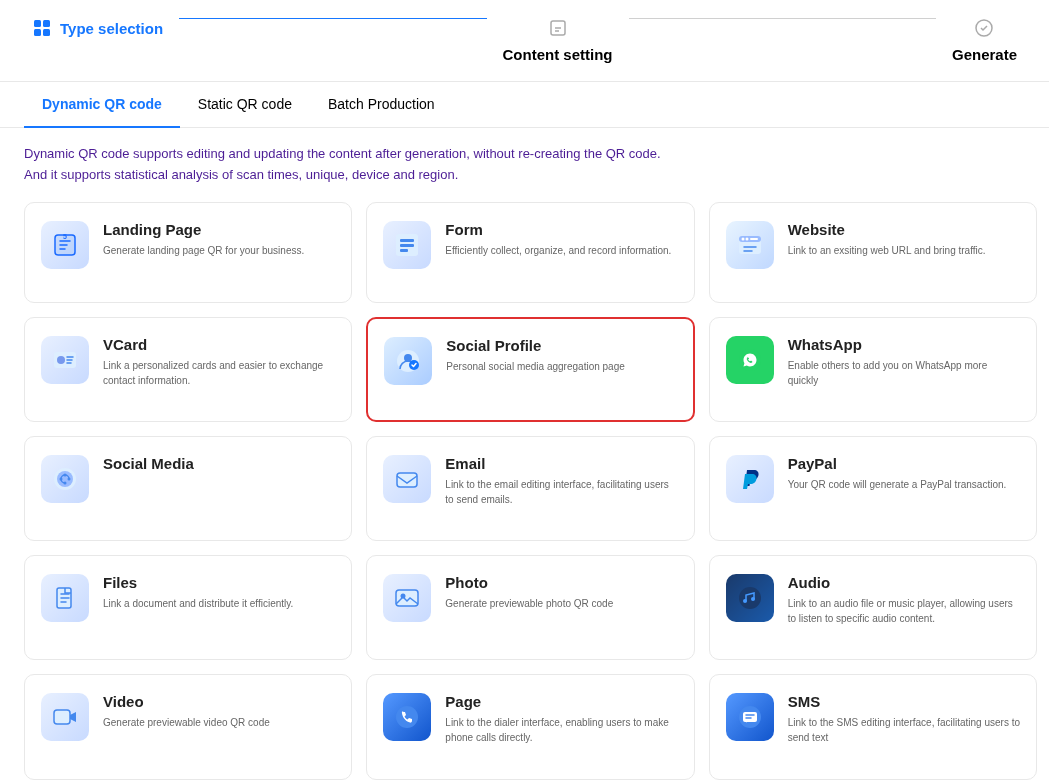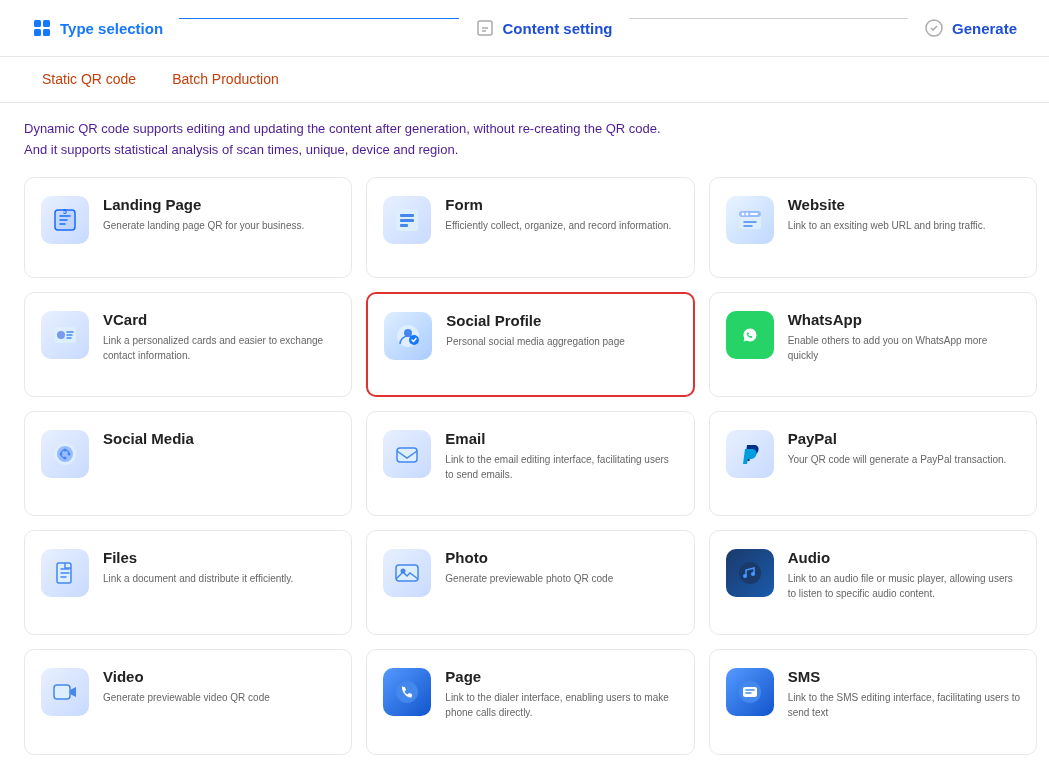--- a/index.html
+++ b/index.html
@@ -8,33 +8,33 @@
     
     .steps-header {
       display: flex; align-items: flex-start; justify-content: space-between;
       padding: 18px 32px; border-bottom: 1px solid #e8e8e8;
     }
     .step {
       display: flex; align-items: center; gap: 8px;
       font-size: 15px; font-weight: 600;
     }
     .step.active { color: #1677ff; }
-    .step.inactive { color: #1d4ed8; }
+    .step.inactive { color: #000000; flex-direction: column; }
     .step-icon { width: 20px; height: 20px; }
     .step-line {
       flex: 1; height: 1px; background: #d0d0d0; margin: 0 16px;
     }
     .step-line.active { background: #1677ff; }
 
     
     .tabs {
       display: flex; gap: 0; padding: 0 24px; border-bottom: 1px solid #e8e8e8;
     }
     .tab {
-      padding: 14px 18px; font-size: 14px; cursor: pointer; color: #c2410c;
+      padding: 14px 18px; font-size: 14px; cursor: pointer; color: #000000;
       border-bottom: 2px solid transparent; margin-bottom: -1px;
     }
     .tab.active { color: #1677ff; border-bottom: 2px solid #1677ff; font-weight: 600; }
 
     
     .description {
       padding: 16px 24px 8px 24px; font-size: 13px; color: #4c1d95; line-height: 1.6;
     }
 
     
@@ -110,20 +110,21 @@
   <div class="step inactive">
     <svg class="step-icon" viewBox="0 0 20 20" fill="none" stroke="#aaa" stroke-width="1.5">
       <circle cx="10" cy="10" r="8"></circle>
       <path d="M7 10l2 2 4-4"></path>
     </svg>
     <span>Generate</span>
   </div>
 </div>
 
 <div class="tabs">
+  <div class="tab active">Dynamic QR code</div>
   <div class="tab">Static QR code</div>
   <div class="tab">Batch Production</div>
 </div>
 
 <div class="description">
   <div>Dynamic QR code supports editing and updating the content after generation, without re-creating the QR code.</div>
   <div>And it supports statistical analysis of scan times, unique, device and region.</div>
 </div>
 
 <div class="main-area">

